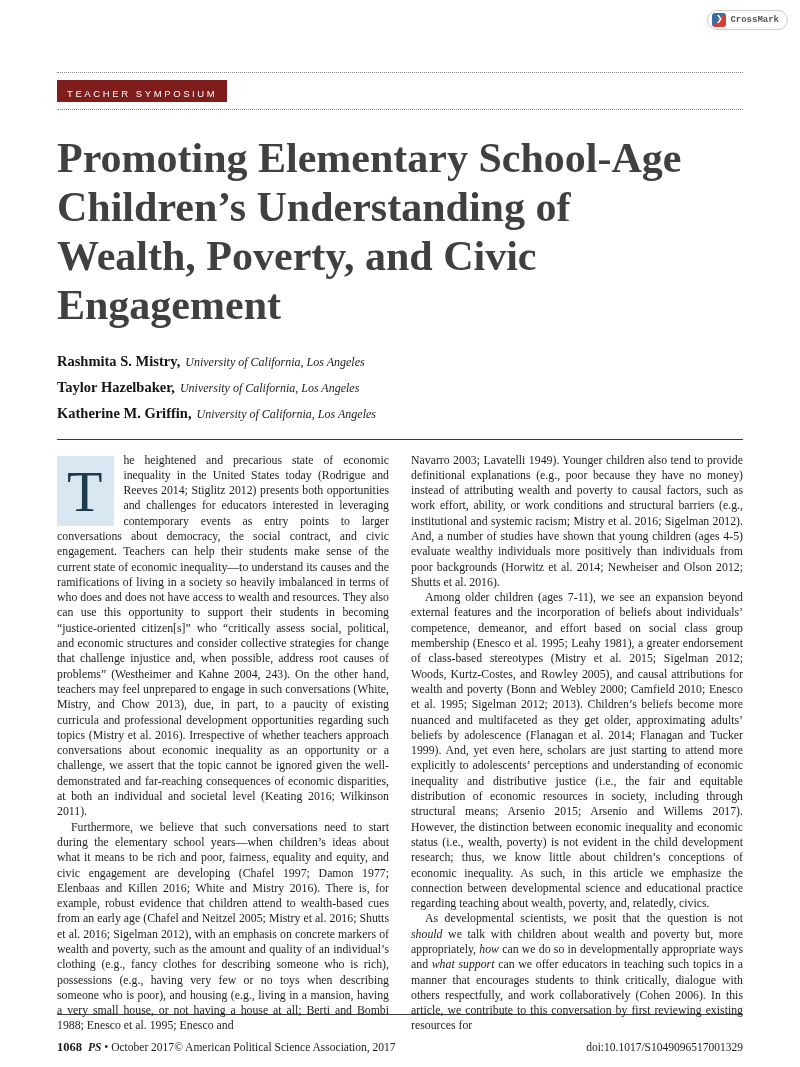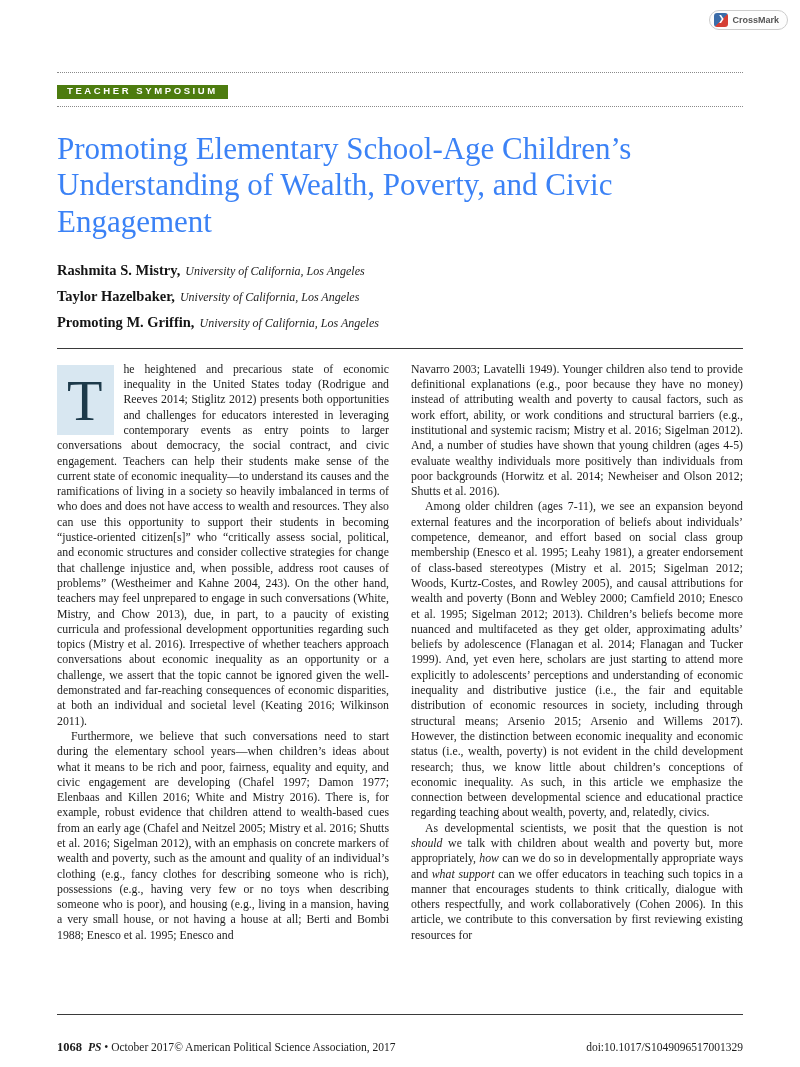--- a/index.html
+++ b/index.html
@@ -26,42 +26,42 @@
   .crossmark-icon {
     width:14px; height:14px; border-radius:3px;
     background:linear-gradient(135deg,#3c6ca8 50%, #d43f35 50%);
     position:relative;
   }
   .crossmark-icon::after{
     content:"❯"; position:absolute; left:3.5px; top:1px;
     font-size:8px; color:#ffffff; font-family:"DejaVu Sans", sans-serif;
   }
   .crossmark-label {
-    font-family:Liberation Sans, sans-serif;
+    font-family:Liberation Mono, monospace;
     font-size:9px; color:#555555; font-weight:700;
   }
 
   
   .rule-dotted { border-top:1px dotted #8a8a8a; }
   .kicker-wrap { margin-top:72px; }
   .kicker-row { padding:7px 0; }
   .kicker-badge {
     display:inline-block;
-    background:#4d7c0f; color:#ffffff;
+    background:#7f1d1d; color:#ffffff;
     font-family:"Liberation Sans", sans-serif;
-    font-size:9.5px; font-weight:700; letter-spacing:2.6px;
-    padding:0 10px 3px 10px;
+    font-size:9.5px; font-weight:400; letter-spacing:2.6px;
+    padding:8px 10px 3px 10px;
   }
 
   
   .title {
     margin-top:24px;
     max-width:655px;
-    font-size:31px; line-height:1.17;
-    font-weight:400; color:#3b82f6;
+    font-size:42px; line-height:1.17;
+    font-weight:700; color:#404040;
   }
   .authors { margin-top:20px; }
   .author-row { margin-bottom:6px; line-height:1.25; }
   .author-name { font-weight:700; font-size:14.5px; color:#141414; }
   .author-affil { font-style:italic; font-size:12px; color:#222222; margin-left:5px; }
 
   .title-rule { margin-top:16px; border-top:1px solid #3a3a3a; }
 
   
   .body-cols { display:flex; gap:22px; margin-top:13px; }
@@ -115,21 +115,21 @@
     <h1 class="title">Promoting Elementary School-Age Children’s Understanding of Wealth, Poverty, and Civic Engagement</h1>
 
     <div class="authors">
       <div class="author-row">
         <span class="author-name">Rashmita S. Mistry,</span><span class="author-affil">University of California, Los Angeles</span>
       </div>
       <div class="author-row">
         <span class="author-name">Taylor Hazelbaker,</span><span class="author-affil">University of California, Los Angeles</span>
       </div>
       <div class="author-row">
-        <span class="author-name">Promoting M. Griffin,</span><span class="author-affil">University of California, Los Angeles</span>
+        <span class="author-name">Katherine M. Griffin,</span><span class="author-affil">University of California, Los Angeles</span>
       </div>
     </div>
 
     <div class="title-rule"></div>
 
     <div class="body-cols">
       <div class="col">
         <p class="para"><span class="dropcap">T</span><span>he heightened and precarious state of economic inequality in the United States today (Rodrigue and Reeves 2014; Stiglitz 2012) presents both opportunities and challenges for educators interested in leveraging contemporary events as entry points to larger conversations about democracy, the social contract, and civic engagement. Teachers can help their students make sense of the current state of economic inequality—to understand its causes and the ramifications of living in a society so heavily imbalanced in terms of who does and does not have access to wealth and resources. They also can use this opportunity to support their students in becoming “justice-oriented citizen[s]” who “critically assess social, political, and economic structures and consider collective strategies for change that challenge injustice and, when possible, address root causes of problems” (Westheimer and Kahne 2004, 243). On the other hand, teachers may feel unprepared to engage in such conversations (White, Mistry, and Chow 2013), due, in part, to a paucity of existing curricula and professional development opportunities regarding such topics (Mistry et al. 2016). Irrespective of whether teachers approach conversations about economic inequality as an opportunity or a challenge, we assert that the topic cannot be ignored given the well-demonstrated and far-reaching consequences of economic disparities, at both an individual and societal level (Keating 2016; Wilkinson 2011).</span></p>
         <p class="para indent">Furthermore, we believe that such conversations need to start during the elementary school years—when children’s ideas about what it means to be rich and poor, fairness, equality and equity, and civic engagement are developing (Chafel 1997; Damon 1977; Elenbaas and Killen 2016; White and Mistry 2016). There is, for example, robust evidence that children attend to wealth-based cues from an early age (Chafel and Neitzel 2005; Mistry et al. 2016; Shutts et al. 2016; Sigelman 2012), with an emphasis on concrete markers of wealth and poverty, such as the amount and quality of an individual’s clothing (e.g., fancy clothes for describing someone who is rich), possessions (e.g., having very few or no toys when describing someone who is poor), and housing (e.g., living in a mansion, having a very small house, or not having a house at all; Berti and Bombi 1988; Enesco et al. 1995; Enesco and</p>
       </div>

